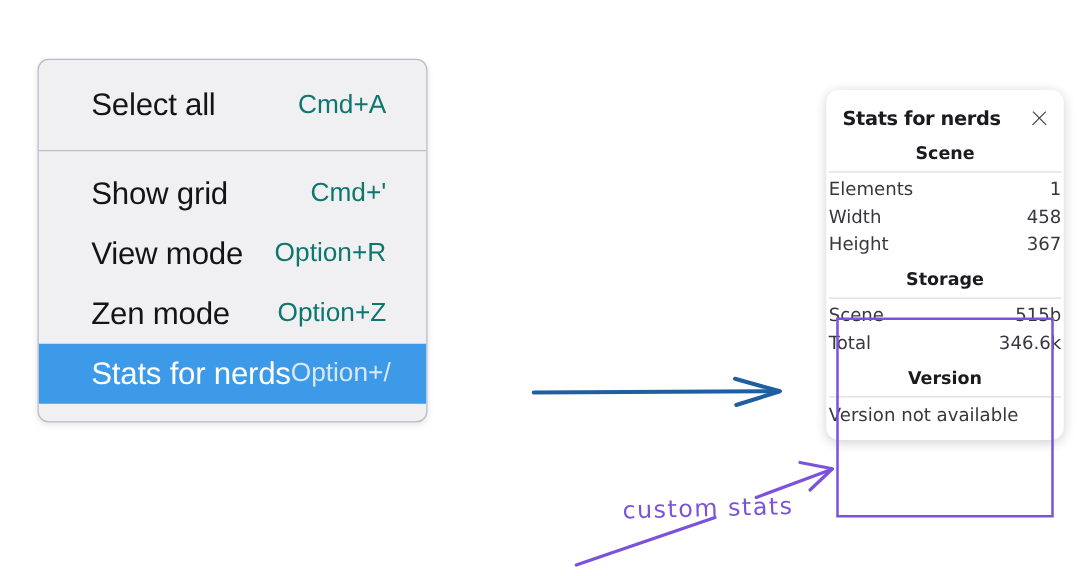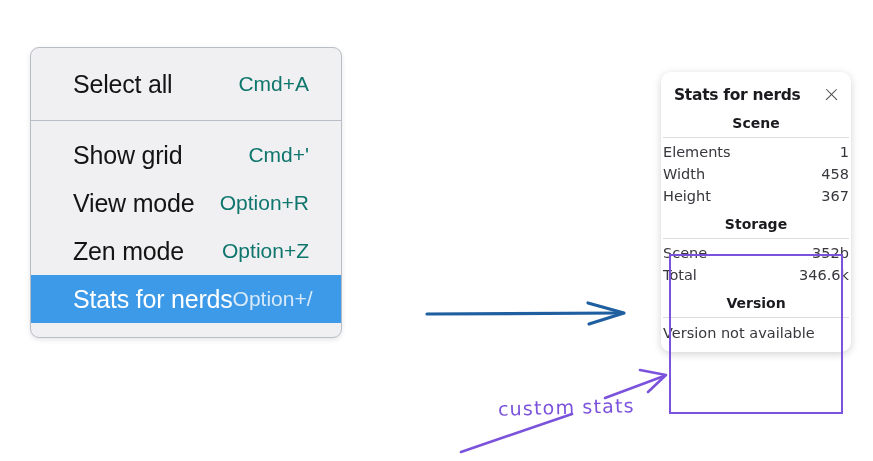--- a/index.html
+++ b/index.html
@@ -226,21 +226,21 @@
       <span class="sl">Height</span>
       <span class="sv">367</span>
     </div>
   </div>
 
   <div class="sec-wrap">
     <div class="sec-head">Storage</div>
     <div class="sec-rule"></div>
     <div class="stat-row">
       <span class="sl">Scene</span>
-      <span class="sv">352b</span>
+      <span class="sv">515b</span>
     </div>
     <div class="stat-row">
       <span class="sl">Total</span>
       <span class="sv">346.6k</span>
     </div>
   </div>
 
   <div class="sec-wrap">
     <div class="sec-head">Version</div>
     <div class="sec-rule"></div>

